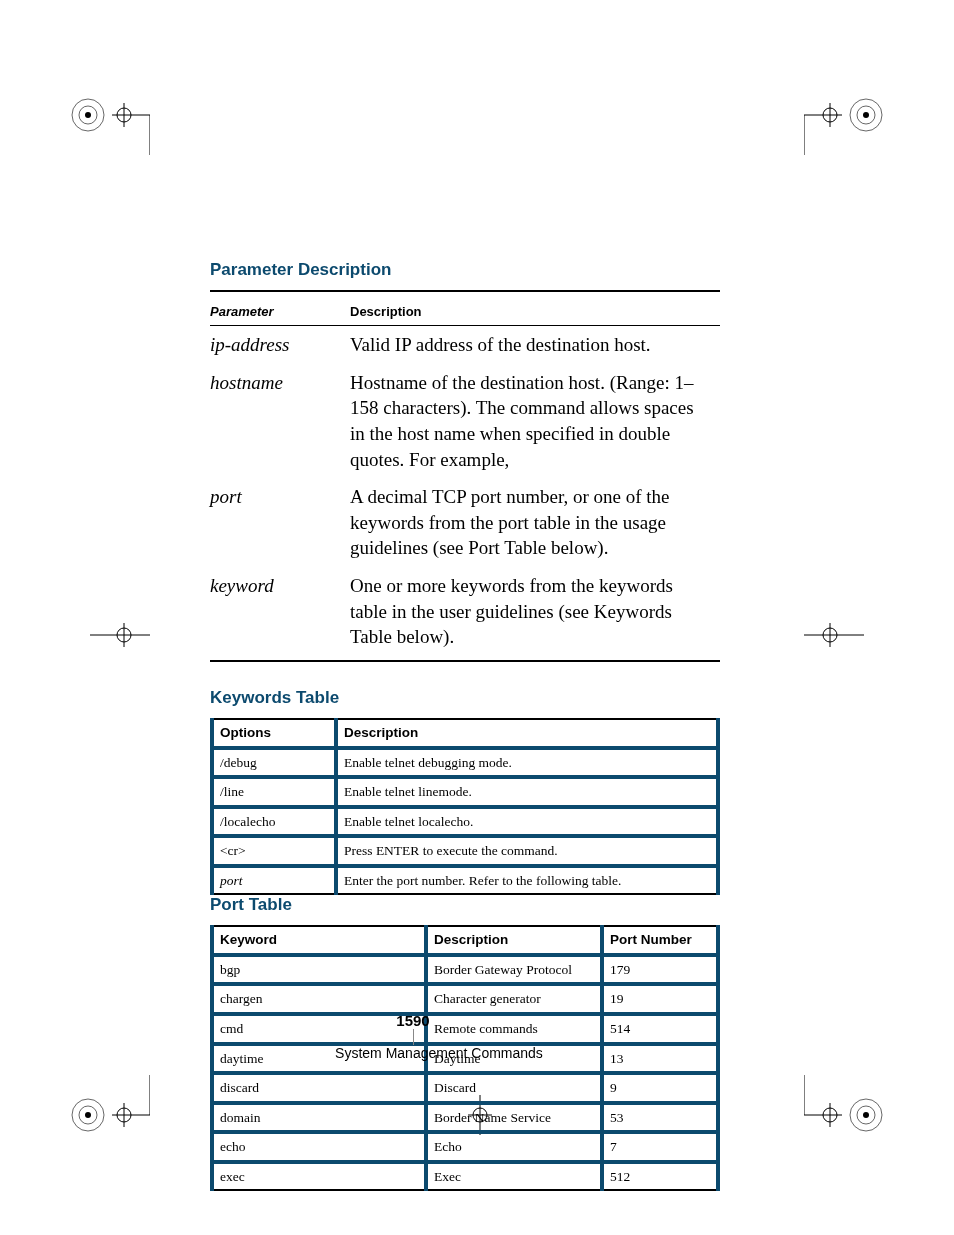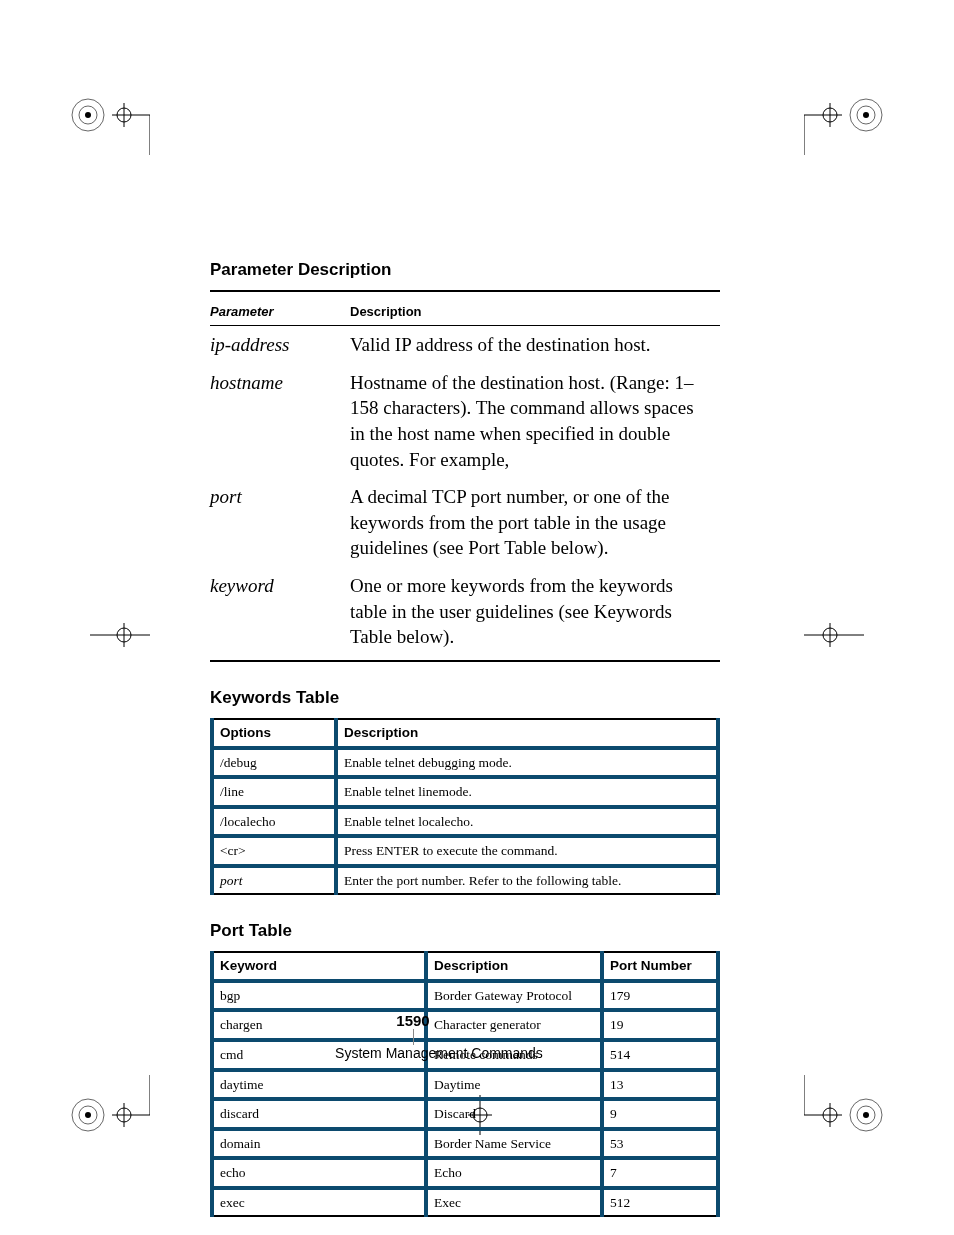--- a/index.html
+++ b/index.html
@@ -21,21 +21,21 @@
   .page {
     position: absolute;
     left: 210px;
     top: 260px;
     width: 510px;
   }
   .section-head {
     font-family: Arial, Helvetica, sans-serif;
     font-weight: bold;
     font-size: 17px;
-    color: #000000;
+    color: #0c4a6e;
     margin: 0 0 10px 0;
   }
   .param-table {
     width: 100%;
     border-collapse: collapse;
     margin-bottom: 26px;
   }
   .param-table th {
     text-align: left;
     font-family: Arial, Helvetica, sans-serif;
@@ -52,21 +52,20 @@
     line-height: 1.35;
   }
   .param-table tr:last-child td {
     border-bottom: 2px solid #000;
     padding-bottom: 10px;
   }
   .param-table .pcol { width: 130px; font-style: italic; }
   .bordered-table {
     width: 100%;
     border-collapse: collapse;
-    margin-bottom: 26px;
   }
   .bordered-table th, .bordered-table td {
     border: 4px solid #0c4a6e;
     text-align: left;
     padding: 4px 6px;
     font-size: 13.5px;
     line-height: 1.3;
   }
   .bordered-table th {
     font-family: Arial, Helvetica, sans-serif;

